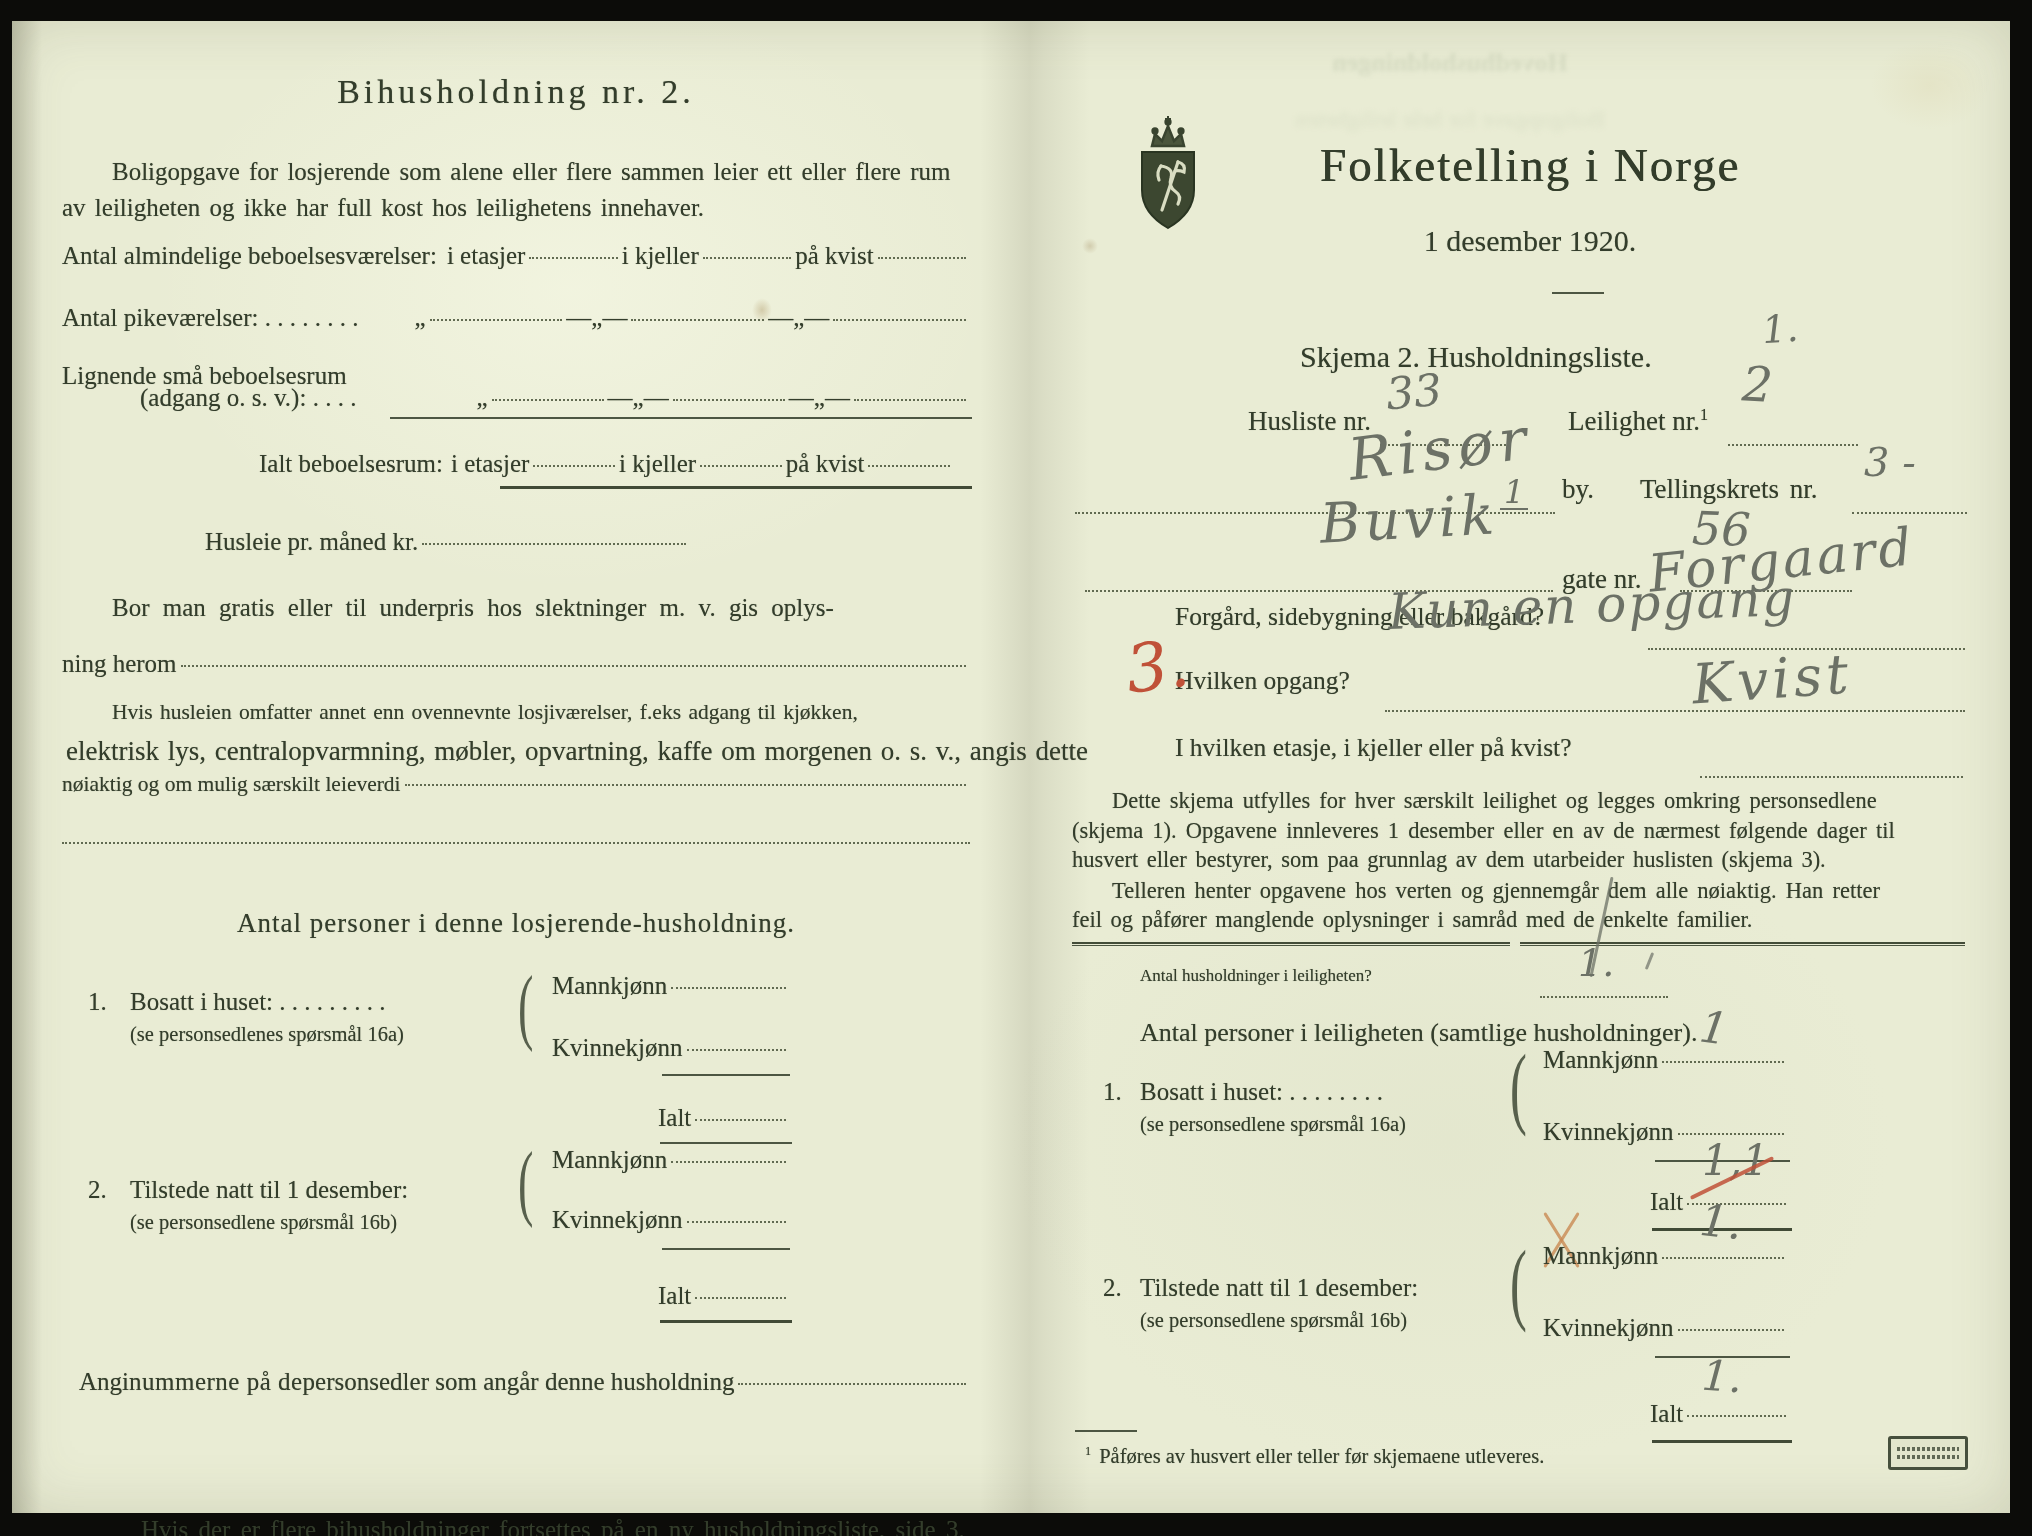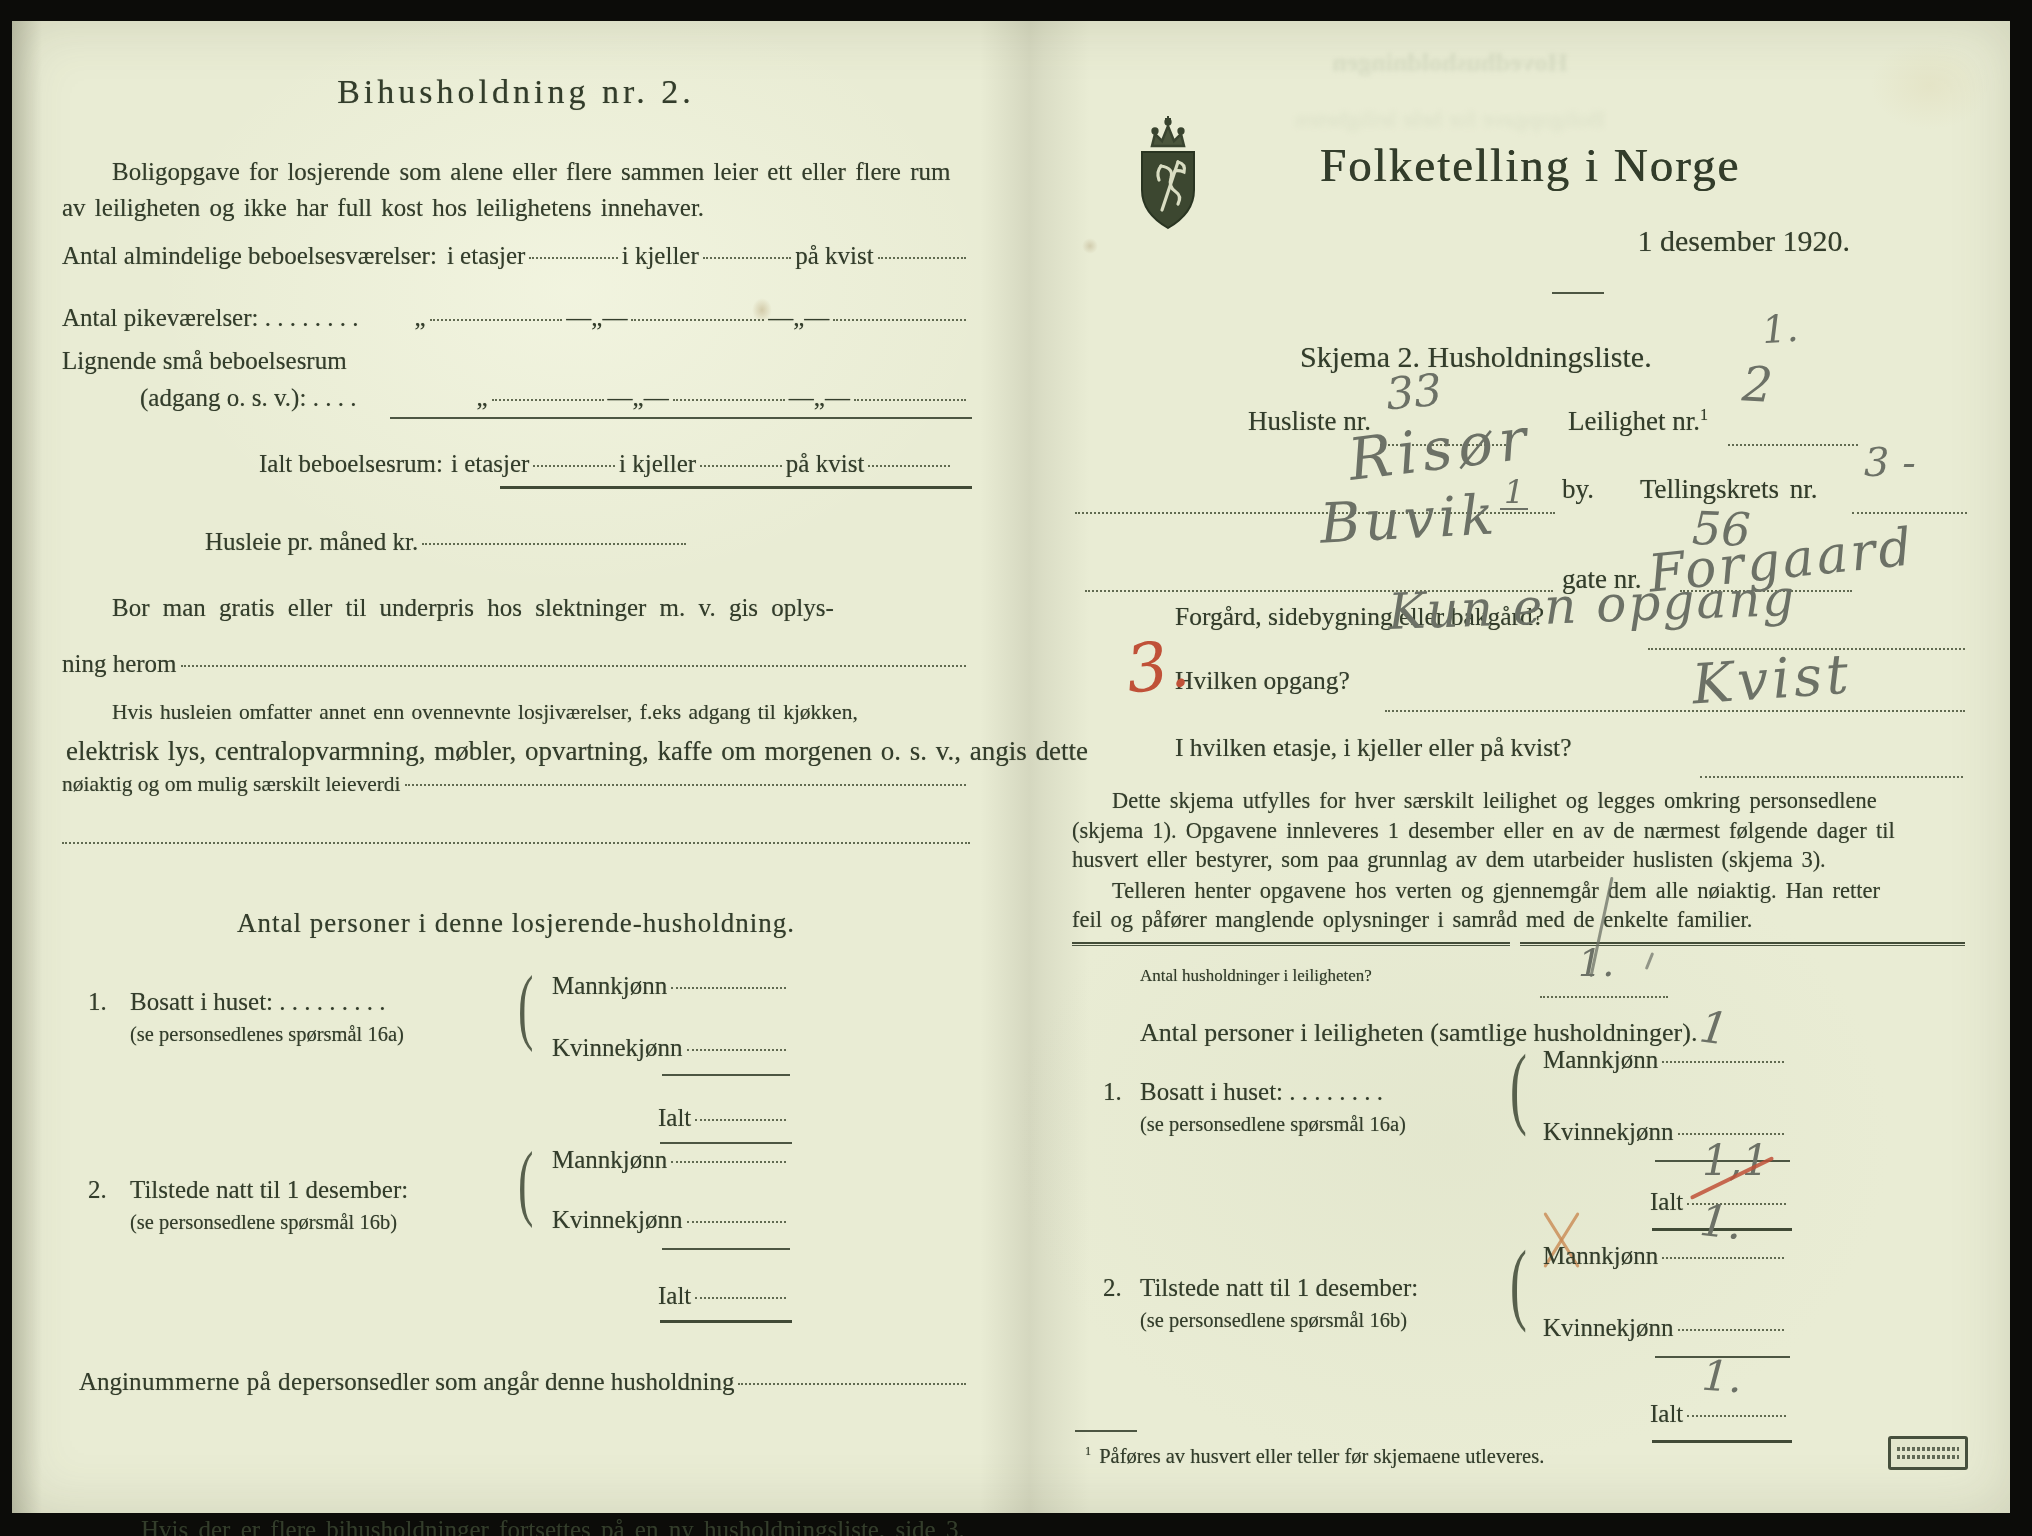--- a/index.html
+++ b/index.html
@@ -72,21 +72,21 @@
       <span>Antal pikeværelser: . . . . . . . .</span>
       <span class="sp"></span>
       <span>„</span>
       <span class="dots"></span>
       <span>—„—</span>
       <span class="dots"></span>
       <span>—„—</span>
       <span class="dots"></span>
     </div>
 
-    <div class="t" style="left:62px;top:347px">Lignende små beboelsesrum</div>
+    <div class="t" style="left:62px;top:362px">Lignende små beboelsesrum</div>
 
     <div class="t row" style="left:140px;top:384px;width:830px">
       <span>(adgang o. s. v.):  . . . .</span>
       <span class="sp" style="width:120px"></span>
       <span>„</span>
       <span class="dots"></span>
       <span>—„—</span>
       <span class="dots"></span>
       <span>—„—</span>
       <span class="dots"></span>
@@ -189,21 +189,21 @@
       <path d="M14 42 L66 42 L66 80 Q66 103 40 118 Q14 103 14 80 Z" fill="#3c4730" stroke="#2a3522" stroke-width="2"></path>
       <g stroke="#d9ddc2" stroke-width="3.2" fill="none" stroke-linecap="round">
         <path d="M33 56 Q46 58 43 68 Q40 77 48 82 Q54 86 50 94"></path>
         <path d="M33 56 Q28 62 31 70"></path>
         <path d="M50 52 L34 100"></path>
         <path d="M50 52 Q58 54 56 62 Q51 60 47 61"></path>
       </g>
     </svg>
 
     <div class="t" style="left:1210px;top:138px;width:640px;text-align:center;font-size:47px;letter-spacing:2px;font-weight:500;text-shadow:.6px 0 0 #333d2b">Folketelling i Norge</div>
-    <div class="t" style="left:1210px;top:224px;width:640px;text-align:right;font-size:30px">1 desember 1920.</div>
+    <div class="t" style="left:1210px;top:224px;width:640px;text-align:center;font-size:30px">1 desember 1920.</div>
     <div class="uline" style="left:1552px;top:292px;width:52px"></div>
 
     <div class="t" style="left:1300px;top:340px;font-size:30px">Skjema 2.  Husholdningsliste.</div>
     <div class="hand" style="left:1762px;top:310px;font-size:38px;transform:rotate(-4deg)">1.</div>
 
     <div class="t" style="left:1248px;top:406px;font-size:27px">Husliste nr.</div>
     <div class="hand" style="left:1386px;top:370px;font-size:44px;transform:rotate(-5deg)">33</div>
     <div class="dotline" style="left:1380px;top:444px;width:130px"></div>
     <div class="t" style="left:1568px;top:406px;font-size:27px"><span>Leilighet nr.</span><sup>1</sup></div>
     <div class="hand" style="left:1742px;top:360px;font-size:48px;transform:rotate(3deg)">2</div>

